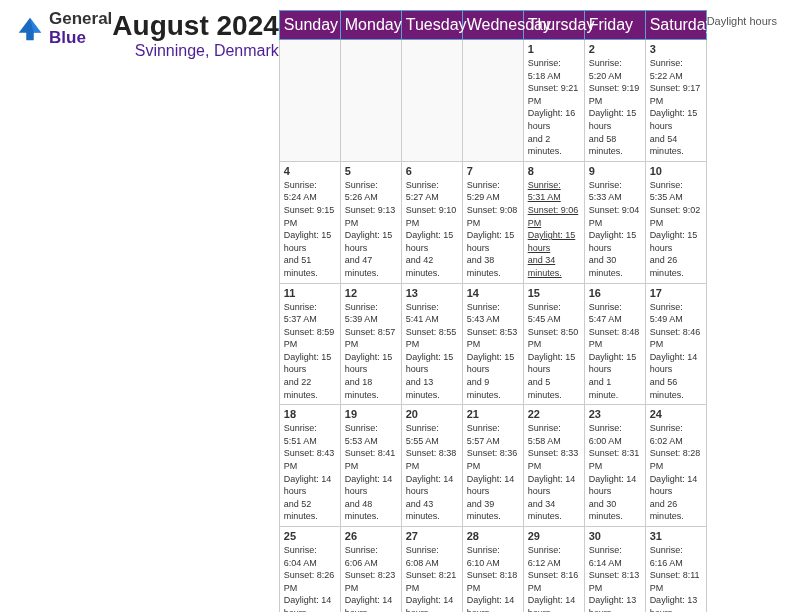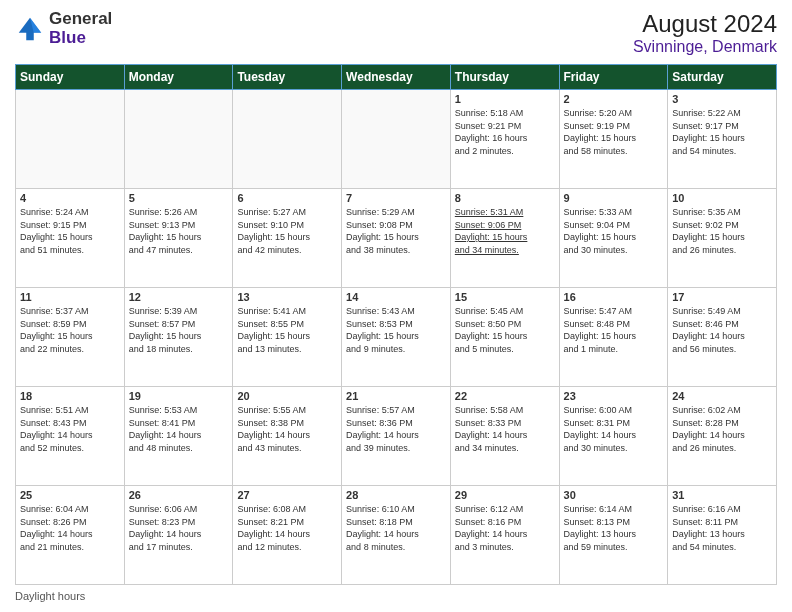--- a/index.html
+++ b/index.html
@@ -8,21 +8,20 @@
       height: 612px;
       font-family: Arial, sans-serif;
       background: #fff;
       overflow: hidden;
     }
     .page {
       width: 792px;
       height: 612px;
       padding: 10px 15px 10px 15px;
       display: flex;
-      flex-direction: column;
     }
     .header {
       display: flex;
       justify-content: space-between;
       align-items: flex-start;
       margin-bottom: 8px;
     }
     .logo {
       display: flex;
       align-items: center;
@@ -34,39 +33,39 @@
       line-height: 1.1;
     }
     .logo-icon {
       width: 30px;
       height: 30px;
     }
     .title-block {
       text-align: right;
     }
     .month-title {
-      font-size: 24px;
-      font-weight: normal;
+      font-size: 28px;
+      font-weight: bold;
       color: #222;
     }
     .location {
       font-size: 16px;
       color: #4c1d95;
     }
     .calendar {
       flex: 1;
       border-collapse: collapse;
       width: 100%;
       table-layout: fixed;
     }
     .calendar th {
-      background-color: #14532d;
+      background-color: #701a75;
       color: #fff;
-      font-size: 12px;
-      font-weight: bold;
+      font-size: 16px;
+      font-weight: normal;
       padding: 5px 4px;
       text-align: left;
       border: 1px solid #5a9fd4;
     }
     .calendar td {
       border: 1px solid #ccc;
       vertical-align: top;
       padding: 3px 4px;
       font-size: 9.5px;
       color: #333;

